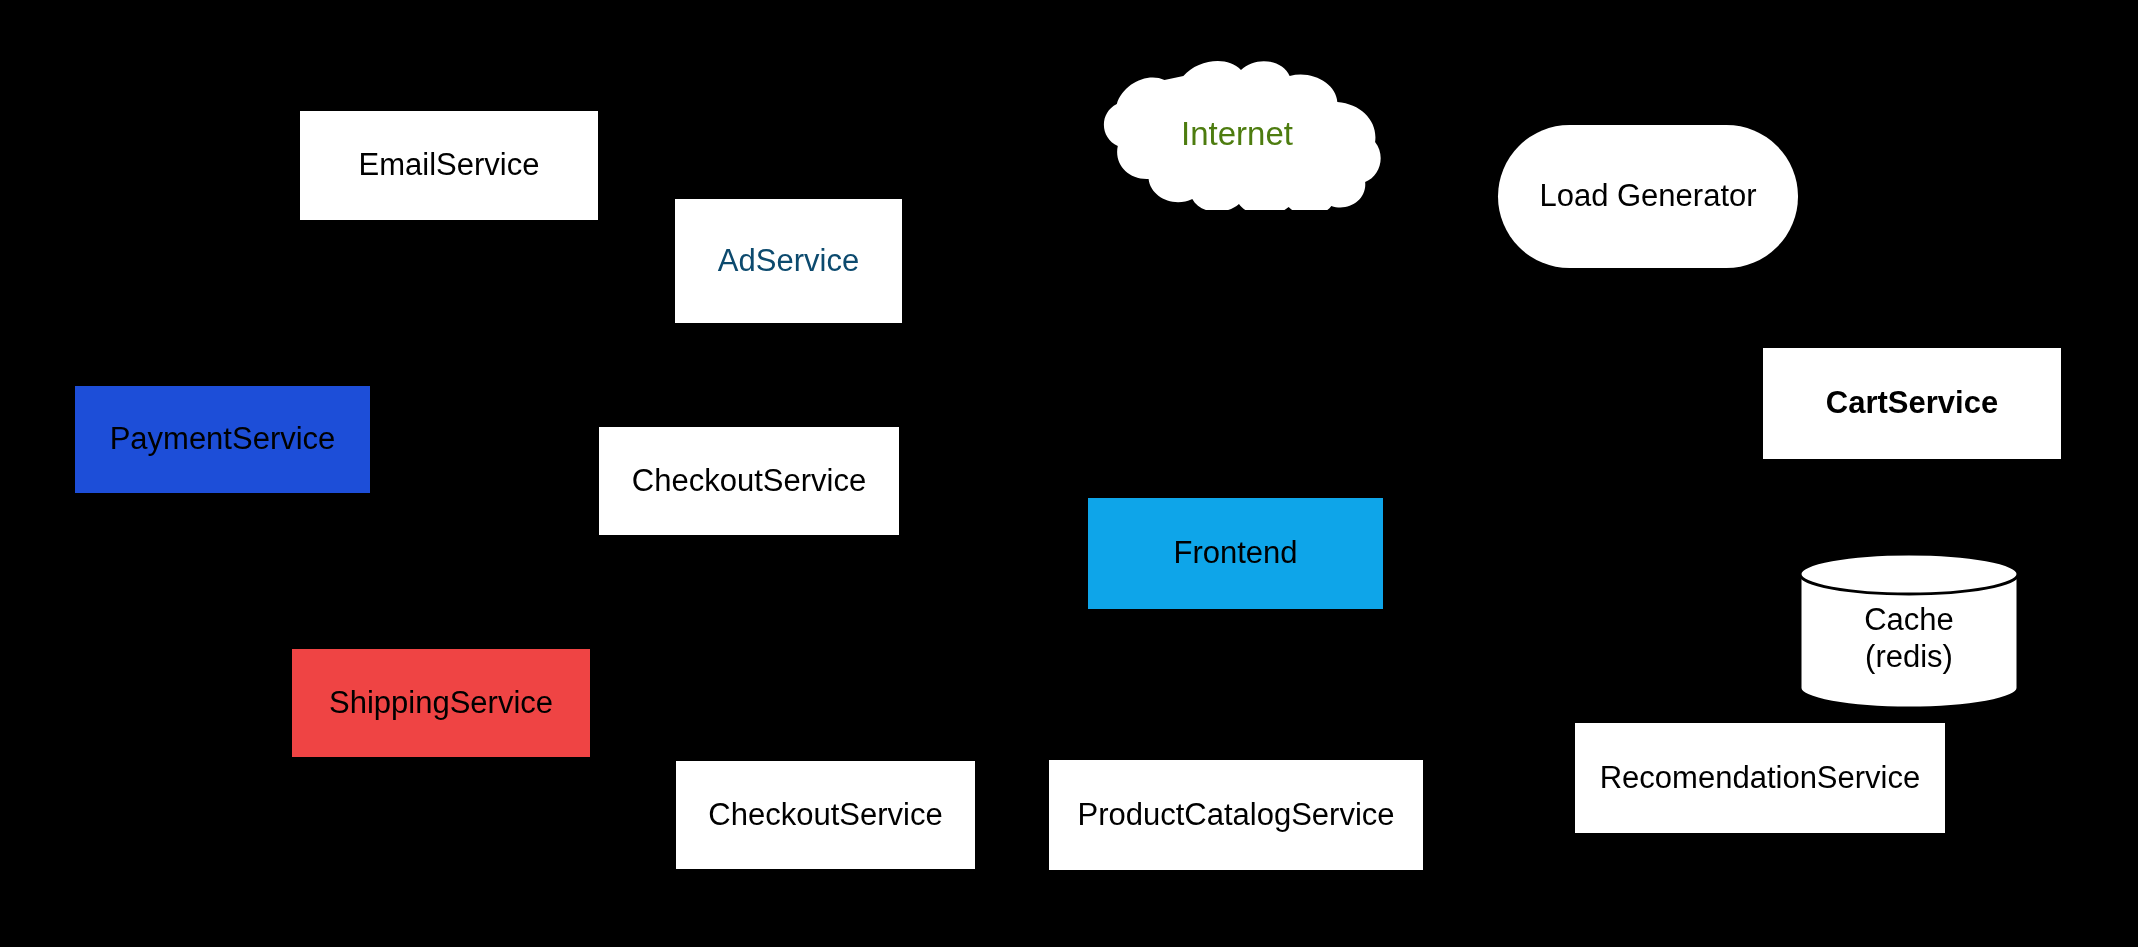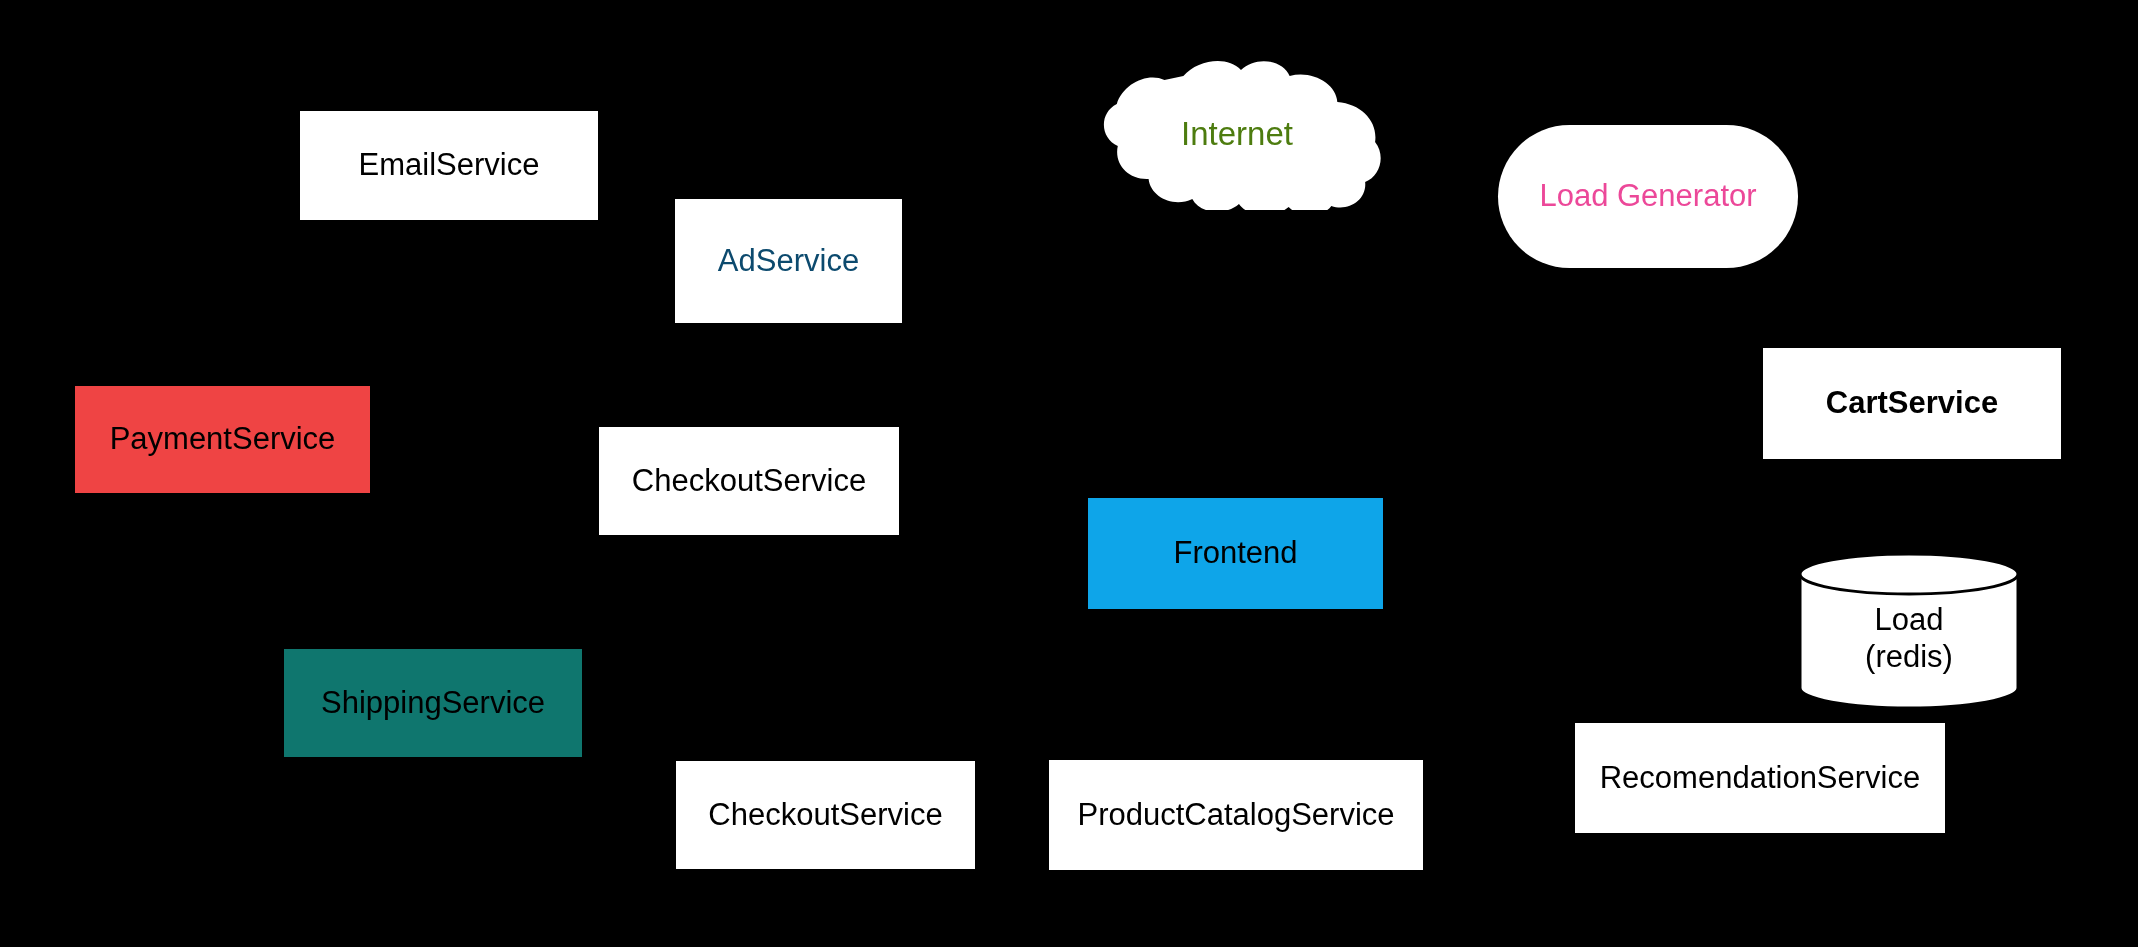--- a/index.html
+++ b/index.html
@@ -94,44 +94,44 @@
     </div>
     <div class="node rect" style="left: 675px; top: 199px; width: 227px; height: 124px; font-size: 31px; color: #0c4a6e; background: rgb(255, 255, 255);">
       <span class="label">AdService</span>
     </div>
     <div class="node cloud" style="left: 1088px; top: 58px; width: 298px; height: 152px; font-size: 33px; color: #4d7c0f;">
       <svg viewBox="0 0 300 152" preserveAspectRatio="none" aria-hidden="true">
         <path d="M 96 18 C 110 2 140 -3 154 12 C 168 -2 196 1 203 18 C 226 12 250 26 251 44 C 276 46 292 64 289 84 C 300 98 294 118 279 124 C 281 142 262 154 245 148 C 236 160 212 160 202 149 C 188 161 162 160 152 146 C 138 158 113 156 105 141 C 86 150 63 139 61 121 C 40 122 26 106 30 88 C 12 80 11 55 29 46 C 35 26 60 14 77 22 Z" fill="#ffffff"></path>
       </svg>
       <span class="label">Internet</span>
     </div>
-    <div class="node rounded" style="left: 1498px; top: 125px; width: 300px; height: 143px; font-size: 31px; color: #ec4899; background: rgb(255, 255, 255); border-radius: 72px;">
+    <div class="node rounded" style="left: 1498px; top: 125px; width: 300px; height: 143px; font-size: 31px; color: #000000; background: rgb(255, 255, 255); border-radius: 72px;">
       <span class="label">Load Generator</span>
     </div>
-    <div class="node rect" style="left: 75px; top: 386px; width: 295px; height: 107px; font-size: 31px; color: rgb(0, 0, 0); background: #ef4444;">
+    <div class="node rect" style="left: 75px; top: 386px; width: 295px; height: 107px; font-size: 31px; color: rgb(0, 0, 0); background: #1d4ed8;">
       <span class="label">PaymentService</span>
     </div>
     <div class="node rect" style="left: 599px; top: 385px; width: 300px; height: 108px; font-size: 31px; color: rgb(0, 0, 0); background: rgb(255, 255, 255); margin-top: 42px;">
       <span class="label">CheckoutService</span>
     </div>
     <div class="node rect" style="left: 1763px; top: 348px; width: 298px; height: 111px; font-size: 31px; color: rgb(0, 0, 0); background: rgb(255, 255, 255); font-weight: bold;">
       <span class="label">CartService</span>
     </div>
     <div class="node rect" style="left: 1088px; top: 498px; width: 295px; height: 111px; font-size: 31px; color: rgb(0, 0, 0); background: #0ea5e9;">
       <span class="label">Frontend</span>
     </div>
     <div class="node cylinder" style="left: 1798px; top: 552px; width: 222px; height: 158px; font-size: 31px; color: rgb(0, 0, 0);">
       <svg viewBox="0 0 222 158" preserveAspectRatio="none" aria-hidden="true">
         <path d="M 2 22 L 2 136 A 109 20 0 0 0 220 136 L 220 22 Z" fill="#ffffff" stroke="#000000" stroke-width="3"></path>
         <ellipse cx="111" cy="22" rx="109" ry="20" fill="#ffffff" stroke="#000000" stroke-width="3"></ellipse>
       </svg>
-      <span class="label" style="transform: translateY(8px);">Load
+      <span class="label" style="transform: translateY(8px);">Cache
 (redis)</span>
     </div>
-    <div class="node rect" style="left: 284px; top: 649px; width: 298px; height: 108px; font-size: 31px; color: rgb(0, 0, 0); background: #0f766e;">
+    <div class="node rect" style="left: 292px; top: 649px; width: 298px; height: 108px; font-size: 31px; color: rgb(0, 0, 0); background: #ef4444;">
       <span class="label">ShippingService</span>
     </div>
     <div class="node rect" style="left: 1575px; top: 723px; width: 370px; height: 110px; font-size: 31px; color: rgb(0, 0, 0); background: rgb(255, 255, 255);">
       <span class="label">RecomendationService</span>
     </div>
     <div class="node rect" style="left: 676px; top: 761px; width: 299px; height: 108px; font-size: 31px; color: rgb(0, 0, 0); background: rgb(255, 255, 255);">
       <span class="label">CheckoutService</span>
     </div>
     <div class="node rect" style="left: 1049px; top: 760px; width: 374px; height: 110px; font-size: 31px; color: #000000; background: rgb(255, 255, 255);">
       <span class="label">ProductCatalogService</span>

